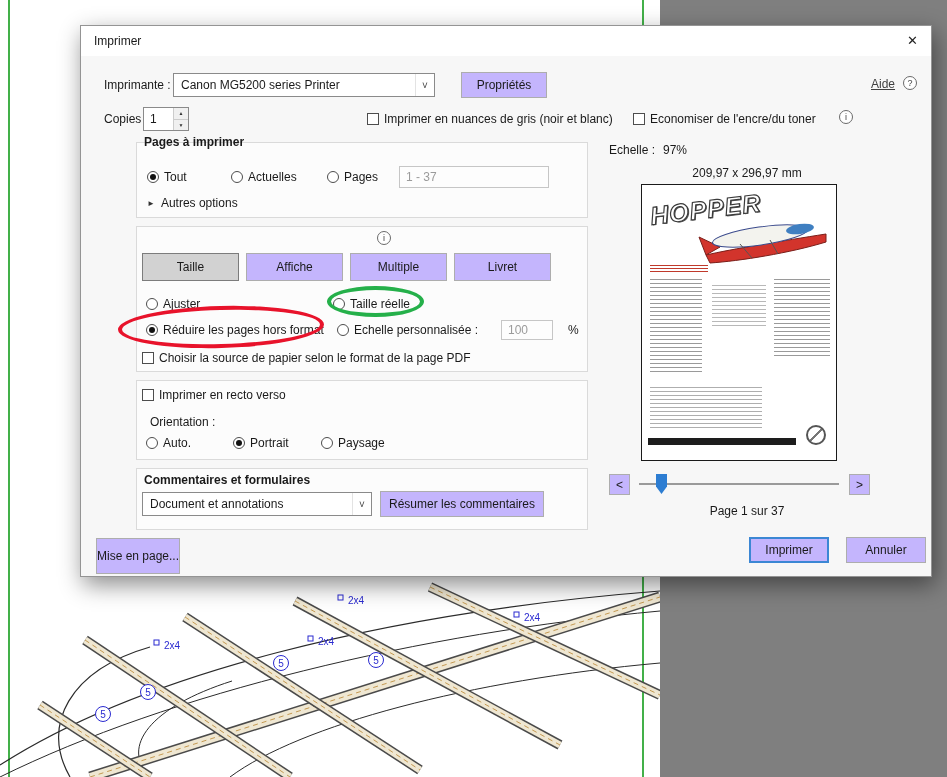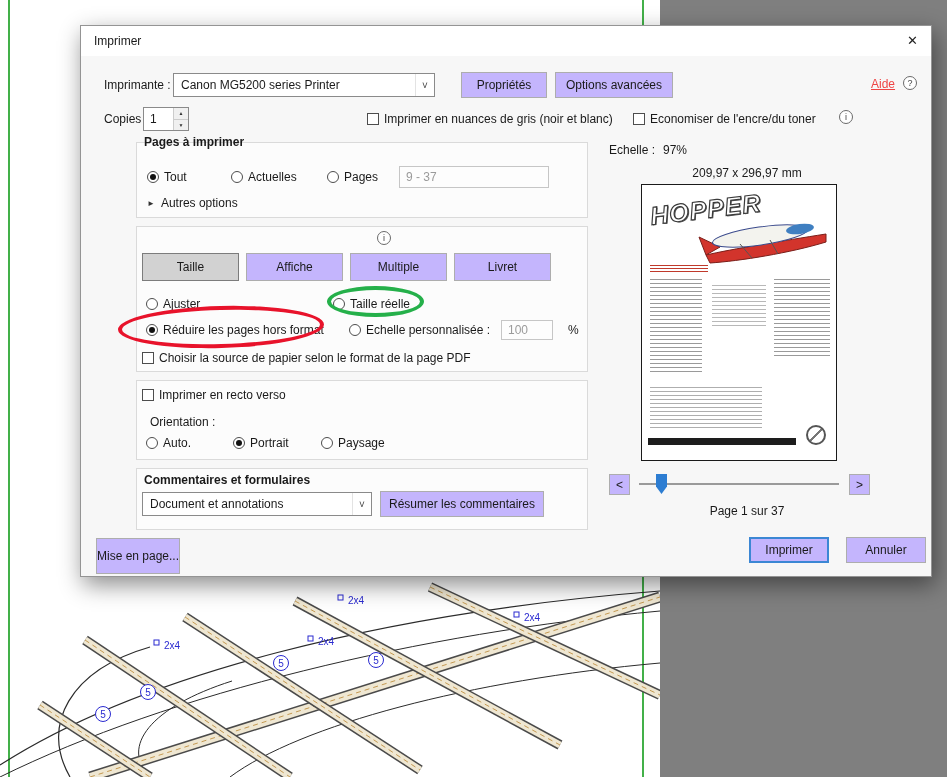--- a/index.html
+++ b/index.html
@@ -39,21 +39,21 @@
   .radio .c { width:12px; height:12px; border:1px solid #4d4d4d; border-radius:50%; background:#fff;
               position:relative; flex:0 0 auto; }
   .radio .c.on::after { content:""; position:absolute; left:2px; top:2px; width:6px; height:6px;
                         border-radius:50%; background:#111; }
 
   .check { position:absolute; display:flex; align-items:center; gap:5px; white-space:nowrap; }
   .check .b { width:12px; height:12px; border:1px solid #4d4d4d; background:#fff; flex:0 0 auto; }
 
   .ic { position:absolute; width:14px; height:14px; border:1px solid #6a6a6a; border-radius:50%;
         display:flex; align-items:center; justify-content:center; font-size:9px; color:#444; background:#fff; }
-  .link { position:absolute; color:#ef4444; text-decoration:underline; white-space:nowrap; }
+  .link { position:absolute; color:#404040; text-decoration:underline; white-space:nowrap; }
 
   .spin { position:absolute; display:flex; border:1px solid #8a8a8a; background:#fff; }
   .spin .v { flex:1; display:flex; align-items:center; padding-left:6px; }
   .spin .btns { width:15px; display:flex; flex-direction:column; border-left:1px solid #ccc; }
   .spin .btns div { flex:1; font-size:5px; color:#333; display:flex; align-items:center; justify-content:center;
                     background:#f0f0f0; }
   .spin .btns div:first-child { border-bottom:1px solid #ccc; }
 
   .expander { position:absolute; display:flex; align-items:center; gap:6px; white-space:nowrap; }
   .expander .tri { font-size:8px; color:#333; }
@@ -155,23 +155,20 @@
   </div>
 
   <span class="lbl" style="left:15px;top:52px">Imprimante :</span>
   <div class="combo" style="left:92px;top:47px;width:262px;height:24px">
     <span class="val">Canon MG5200 series Printer</span>
     <span class="arr">˅</span>
   </div>
   <div class="btn" style="left:380px;top:46px;width:86px;height:26px">
     <span>Propriétés</span>
   </div>
-  <div class="btn" style="left:474px;top:46px;width:118px;height:26px">
-    <span>Options avancées</span>
-  </div>
   <span class="link" style="left:790px;top:51px">Aide</span>
   <span class="ic" style="left:822px;top:50px">?</span>
 
   <span class="lbl" style="left:15px;top:86px">Copies :</span>
   <div class="spin" style="left:62px;top:81px;width:46px;height:24px">
     <span class="v">1</span>
     <div class="btns">
       <div>▲</div>
       <div>▼</div>
     </div>
@@ -194,21 +191,21 @@
   </label>
   <label class="radio" style="left:150px;top:144px">
     <span class="c"></span>
     <span>Actuelles</span>
   </label>
   <label class="radio" style="left:246px;top:144px">
     <span class="c"></span>
     <span>Pages</span>
   </label>
   <div class="field" style="left:318px;top:140px;width:150px;height:22px">
-    <span>9 - 37</span>
+    <span>1 - 37</span>
   </div>
   <div class="expander" style="left:66px;top:170px">
     <span class="tri">►</span>
     <span>Autres options</span>
   </div>
 
   <div class="group" style="left:55px;top:200px;width:452px;height:146px"></div>
   <span class="ic" style="left:296px;top:205px">i</span>
   <div class="btn sel" style="left:61px;top:227px;width:97px;height:28px">
     <span>Taille</span>
@@ -227,21 +224,21 @@
     <span>Ajuster</span>
   </label>
   <label class="radio" style="left:252px;top:271px">
     <span class="c"></span>
     <span>Taille réelle</span>
   </label>
   <label class="radio" style="left:65px;top:297px">
     <span class="c on"></span>
     <span>Réduire les pages hors format</span>
   </label>
-  <label class="radio" style="left:268px;top:297px">
+  <label class="radio" style="left:256px;top:297px">
     <span class="c"></span>
     <span>Echelle personnalisée :</span>
   </label>
   <div class="field" style="left:420px;top:294px;width:52px;height:20px">
     <span>100</span>
   </div>
   <span class="lbl" style="left:479px;top:297px">%</span>
   <label class="check" style="left:61px;top:325px">
     <span class="b"></span>
     <span>Choisir la source de papier selon le format de la page PDF</span>

